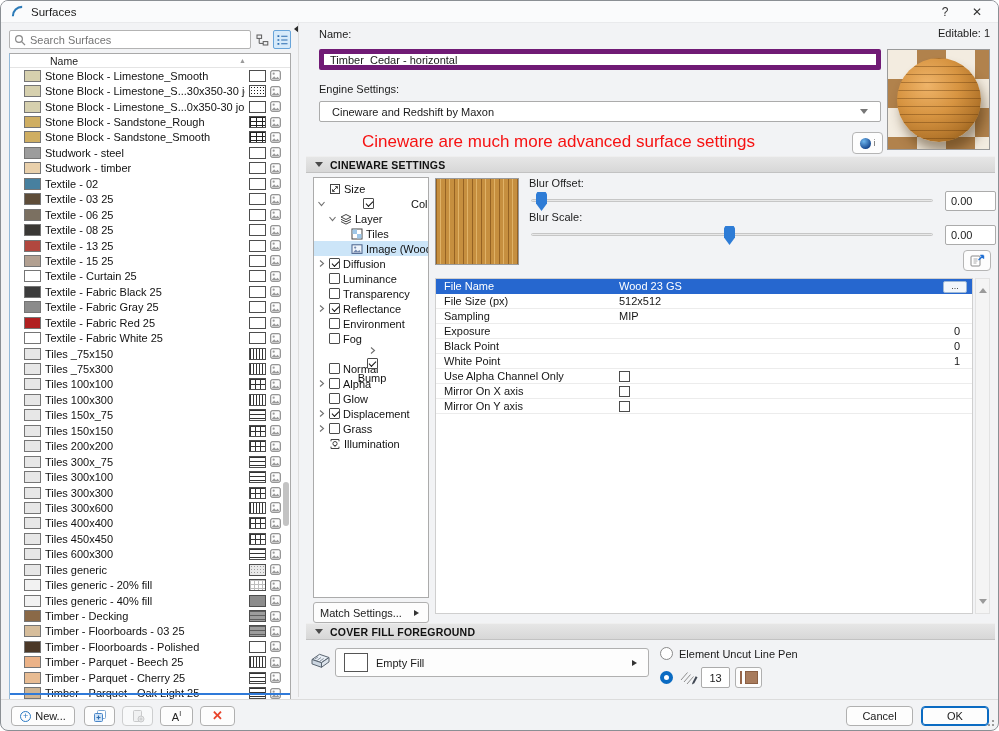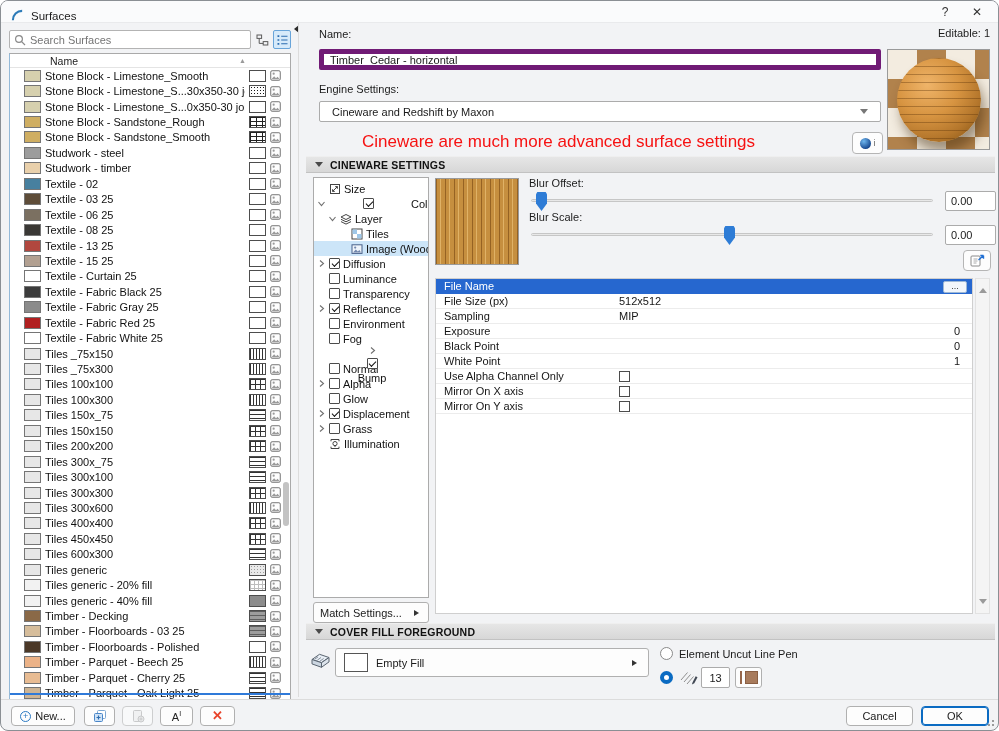--- a/index.html
+++ b/index.html
@@ -1,20 +1,20 @@
 <!DOCTYPE html>
 <html><head>
 <meta charset="utf-8">
 <style>
   * { box-sizing: border-box; margin: 0; padding: 0; }
   html,body { width: 999px; height: 731px; background:#fff; font-family:"Liberation Sans", sans-serif; }
   .window { position:relative; width:999px; height:731px; background:#f2f3f5; border:1px solid #8a8f94; border-radius:8px; overflow:hidden; }
 
   
-  .titlebar { position:absolute; top:0; left:0; right:0; height:22px; background:#fafbfc; border-bottom:1px solid #e9eaec; display:flex; align-items:flex-end; padding:0 6px 0 10px; gap:7px; }
+  .titlebar { position:absolute; top:0; left:0; right:0; height:22px; background:#fafbfc; border-bottom:1px solid #e9eaec; display:flex; align-items:center; padding:0 6px 0 10px; gap:7px; }
   .titlebar .title { font-size:11.5px; color:#1b1b1b; }
   .tb-right { margin-left:auto; display:flex; gap:2px; }
   .tb-btn { width:30px; height:20px; display:flex; align-items:center; justify-content:center; font-size:12px; color:#333; cursor:default; }
 
   
   .search-row { position:absolute; left:8px; top:29px; width:282px; height:19px; display:flex; align-items:center; }
   .search-box { position:relative; width:242px; height:19px; background:#fff; border:1px solid #b3b3b3; border-radius:2px; }
   .search-box svg { position:absolute; left:4px; top:3px; }
   .search-box input { position:absolute; left:20px; top:0; width:218px; height:17px; border:none; outline:none; font-size:11px; color:#444; background:transparent; }
   .view-toggle { width:18px; height:19px; display:flex; align-items:center; justify-content:center; border:1px solid transparent; border-radius:2px; margin-left:2px; }
@@ -884,20 +884,21 @@
     <svg width="17" height="15" viewBox="0 0 17 15">
         <rect x="2" y="3" width="9" height="10" rx="1" fill="#fff" stroke="#8a8a8a"></rect>
         <path d="M4.5 6 h4 M4.5 8 h4 M4.5 10 h3" stroke="#aaa" stroke-width="1"></path>
         <path d="M9.5 7 L14.5 2.5 M14.5 2.5 h-3.2 M14.5 2.5 v3.2" stroke="#1f6fd4" stroke-width="1.4" fill="none"></path>
       </svg>
   </div>
 
   <div class="prop-table" id="prop-table">
       <div class="prow sel">
         <span class="plabel">File Name</span>
+        <span class="pval">Wood 23 GS</span>
         <span class="browse">...</span>
       </div>
       <div class="prow">
         <span class="plabel">File Size (px)</span>
         <span class="pval">512x512</span>
       </div>
       <div class="prow">
         <span class="plabel">Sampling</span>
         <span class="pval">MIP</span>
       </div>

